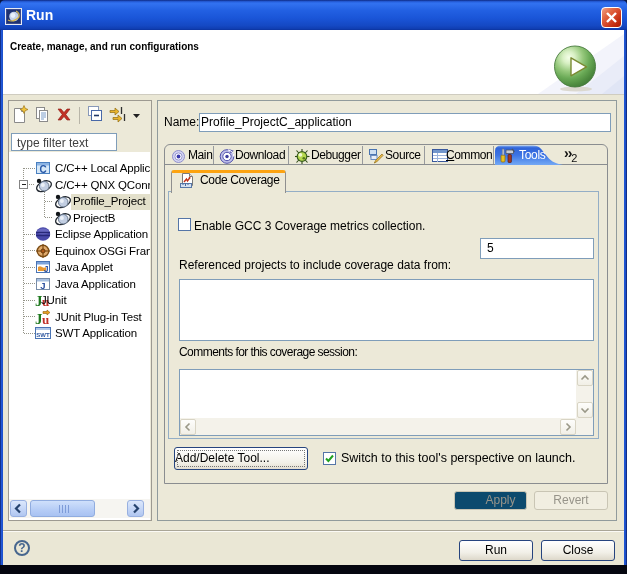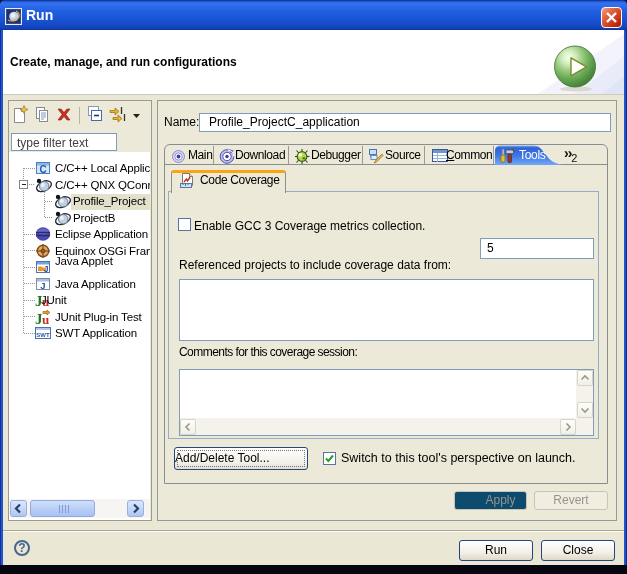--- a/index.html
+++ b/index.html
@@ -14,21 +14,21 @@
 #titletext{left:26px;top:7px;color:#fff;font-size:14px;font-weight:bold;letter-spacing:0px;}
 #closebtn{left:601px;top:7px;width:21px;height:21px;border-radius:4px;
  border:1px solid #fff;box-sizing:border-box;
  background:linear-gradient(135deg,#f0a088 0%,#e26a45 30%,#d54527 55%,#bb2407 85%,#a81b04 100%);}
 #leftborder{left:0;top:30px;width:3px;height:535px;background:linear-gradient(90deg,#0c1e66,#2258d8,#1b4fc8);}
 #rightborder{left:624px;top:30px;width:3px;height:535px;background:linear-gradient(90deg,#2258d8,#1b4fc8,#0c1e66);}
 #bottombar{left:0;top:565px;width:627px;height:9px;background:#05060f;}
 
 #header{left:3px;top:30px;width:621px;height:64px;background:#fff;}
 #headerline{left:3px;top:94px;width:621px;height:1px;background:#cfccc0;}
-#headertext{left:10px;top:55px;font-size:12px;font-weight:bold;color:#000;}
+#headertext{left:10px;top:41px;font-size:10px;font-weight:bold;color:#000;}
 #orb{left:553px;top:45px;}
 
 #lpanel{left:8px;top:100px;width:144px;height:421px;border:1px solid #9d9a91;box-sizing:border-box;background:#ece9d8;}
 #filterbox{left:11px;top:133px;width:106px;height:18px;border:1px solid #7f9db9;box-sizing:border-box;background:#fff;}
 #filtertext{left:17px;top:136px;font-size:12px;color:#404040;}
 #treearea{left:9px;top:152px;width:141px;height:368px;background:#fff;overflow:hidden;}
 #hscroll{left:9px;top:499px;width:141px;height:19px;background:#f6f5f1;}
 .sbtn{position:absolute;width:17px;height:17px;border-radius:3px;border:1px solid #98b0e0;box-sizing:border-box;
  background:linear-gradient(180deg,#dce8fc,#c2d4f6 60%,#b0c6f0);color:#1c3870;font-weight:bold;text-align:center;line-height:14px;font-size:11px;}
 #thumb{position:absolute;left:21px;top:1px;width:65px;height:17px;border-radius:3px;border:1px solid #90acdf;box-sizing:border-box;
@@ -39,21 +39,21 @@
 .tsel{position:absolute;background:#e3e0cb;}
 .vdots{position:absolute;width:1px;background-image:repeating-linear-gradient(180deg,#949488 0 1px,transparent 1px 2px);}
 .hdots{position:absolute;height:1px;background-image:repeating-linear-gradient(90deg,#949488 0 1px,transparent 1px 2px);}
 #minusbox{position:absolute;left:10px;top:28px;width:9px;height:9px;border:1px solid #848484;background:#fff;box-sizing:border-box;}
 #minusline{position:absolute;left:1.5px;top:3px;width:4px;height:1px;background:#202020;}
 
 #rpanel{left:157px;top:100px;width:460px;height:421px;border:1px solid #919b9c;box-sizing:border-box;background:#ece9d8;}
 
 #rpanel .abs{position:absolute;}
 #namelbl{left:6px;top:14px;font-size:12px;}
-#namefield{left:41px;top:12px;width:412px;height:19px;border:1px solid #7f9db9;box-sizing:border-box;background:#fff;font-size:12px;line-height:17px;padding-left:9px;}
+#namefield{left:41px;top:12px;width:412px;height:19px;border:1px solid #7f9db9;box-sizing:border-box;background:#fff;font-size:12px;line-height:17px;padding-left:1px;}
 #tabfolder{left:6px;top:43px;width:444px;height:340px;border:1px solid #8a8d90;border-radius:6px 6px 0 0;box-sizing:border-box;}
 #tabrow-line{left:6px;top:63px;width:444px;height:1px;background:#8a8d90;}
 .tabtxt{position:absolute;top:47px;height:14px;font-size:12px;letter-spacing:-0.4px;color:#000;white-space:nowrap;}
 .tabsep{position:absolute;top:45px;width:1px;height:18px;background:#989a9d;}
 .tabico{position:absolute;top:48px;}
 #toolstab{left:337px;top:43px;width:68px;height:21px;}
 #toolstxt{left:361px;top:47px;font-size:12px;letter-spacing:-0.3px;color:#fff;}
 #chev{left:406px;top:44px;font-size:14px;font-weight:bold;color:#111;letter-spacing:-1px;}
 
 #innerfolder{left:10px;top:90px;width:431px;height:248px;border:1px solid #94aec6;box-sizing:border-box;}
@@ -237,21 +237,21 @@
         </g>
       <circle cx="8" cy="8" r="2" fill="#b05818" stroke="#6c3c0c"></circle>
     </svg>
     <div class="ttext" style="left:46px;top:92.5px;">Equinox OSGi Frame</div>
     <svg class="abs" style="left:26px;top:107px;" width="16" height="16">
       <rect x="1.5" y="2.5" width="13" height="11" fill="#fff" stroke="#4a74b4"></rect>
       <rect x="2" y="3" width="12" height="2.5" fill="#7ca4dc"></rect>
       <path d="M3,8 Q5,6.5 7,8 Q9,9.5 11,8 L11,12 L3,12 Z" fill="#e89830"></path>
       <text x="11" y="13" font-size="8.5" font-weight="bold" fill="#2c50a0" text-anchor="middle" font-family="Liberation Sans">J</text>
     </svg>
-    <div class="ttext" style="left:46px;top:103px;text-align:center;">Java Applet</div>
+    <div class="ttext" style="left:46px;top:109px;text-align:center;">Java Applet</div>
     <svg class="abs" style="left:26px;top:123.5px;" width="16" height="16">
       <rect x="1.5" y="2.5" width="13" height="11" fill="#fff" stroke="#788ca8"></rect>
       <rect x="2" y="3" width="12" height="2.5" fill="#a8c0e0"></rect>
       <text x="8" y="13" font-size="9.5" font-weight="bold" fill="#2c50a0" text-anchor="middle" font-family="Liberation Sans">J</text>
     </svg>
     <div class="ttext" style="left:46px;top:125.5px;">Java Application</div>
     <svg class="abs" style="left:26px;top:140px;" width="16" height="16">
       <text x="0" y="13.5" font-size="15" font-weight="bold" fill="#1e781e" font-family="Liberation Serif">J</text>
       <text x="7" y="13.5" font-size="13" font-weight="bold" fill="#c03028" font-family="Liberation Serif">u</text>
     </svg>

